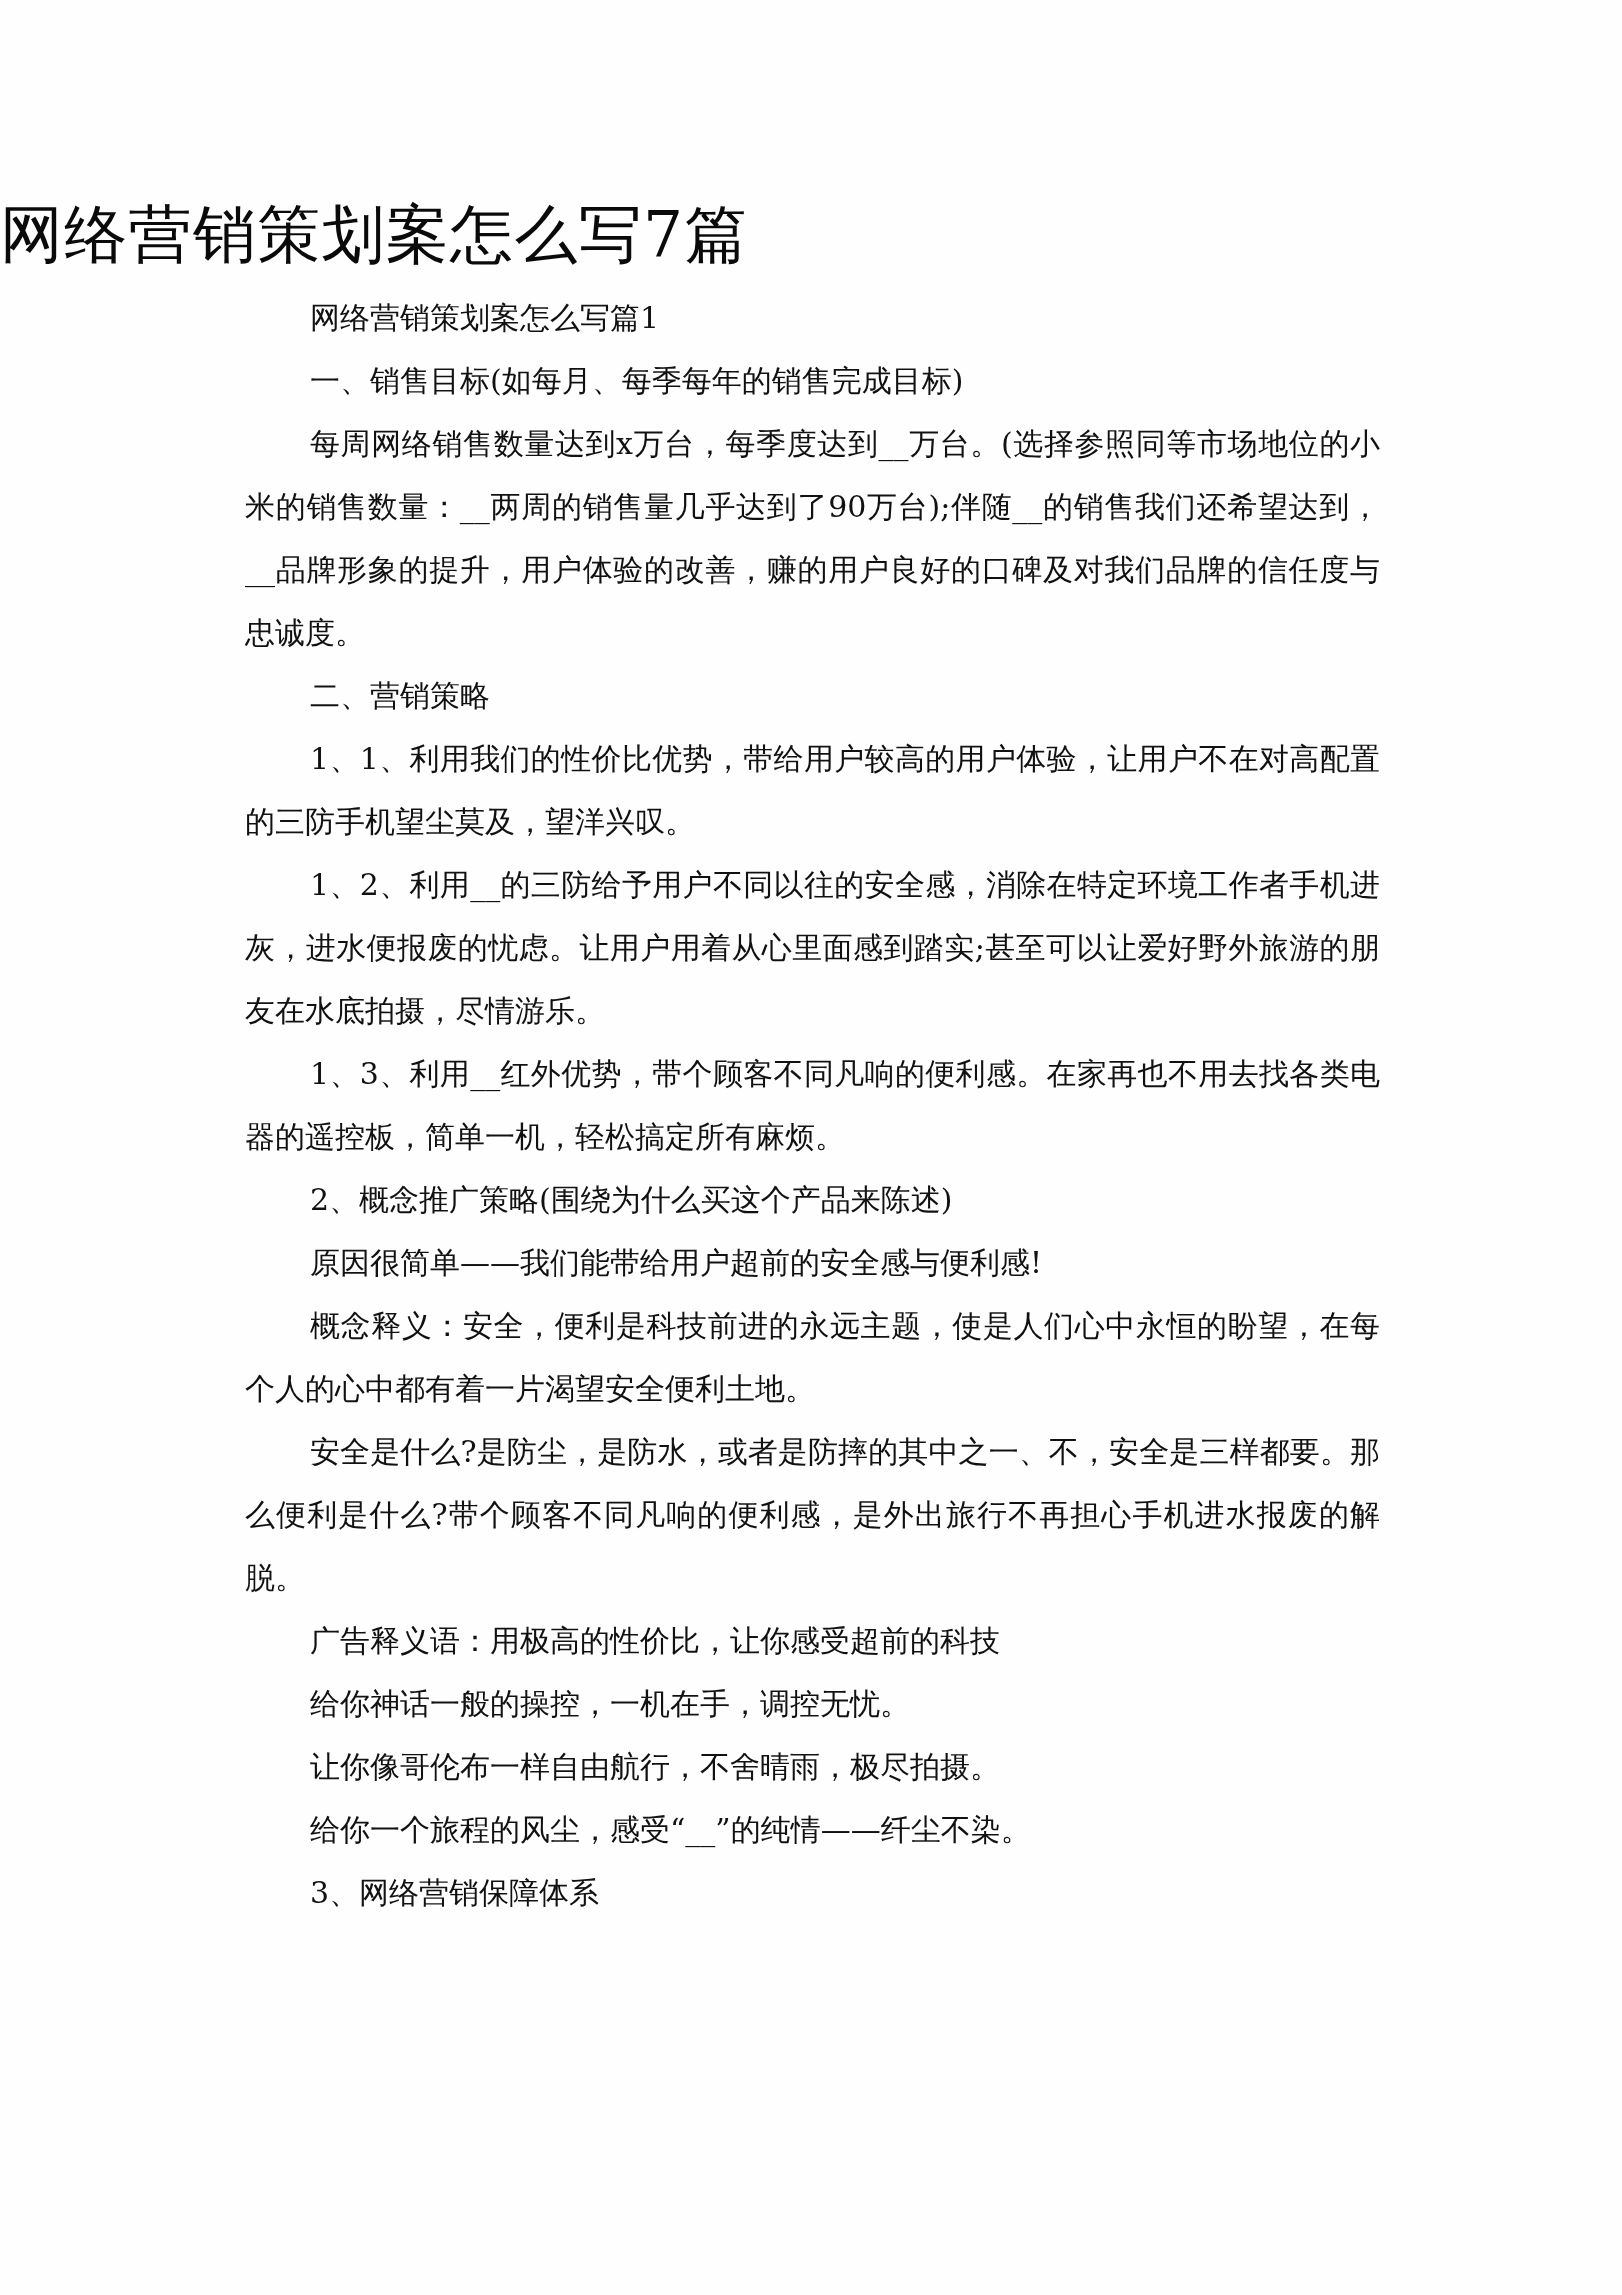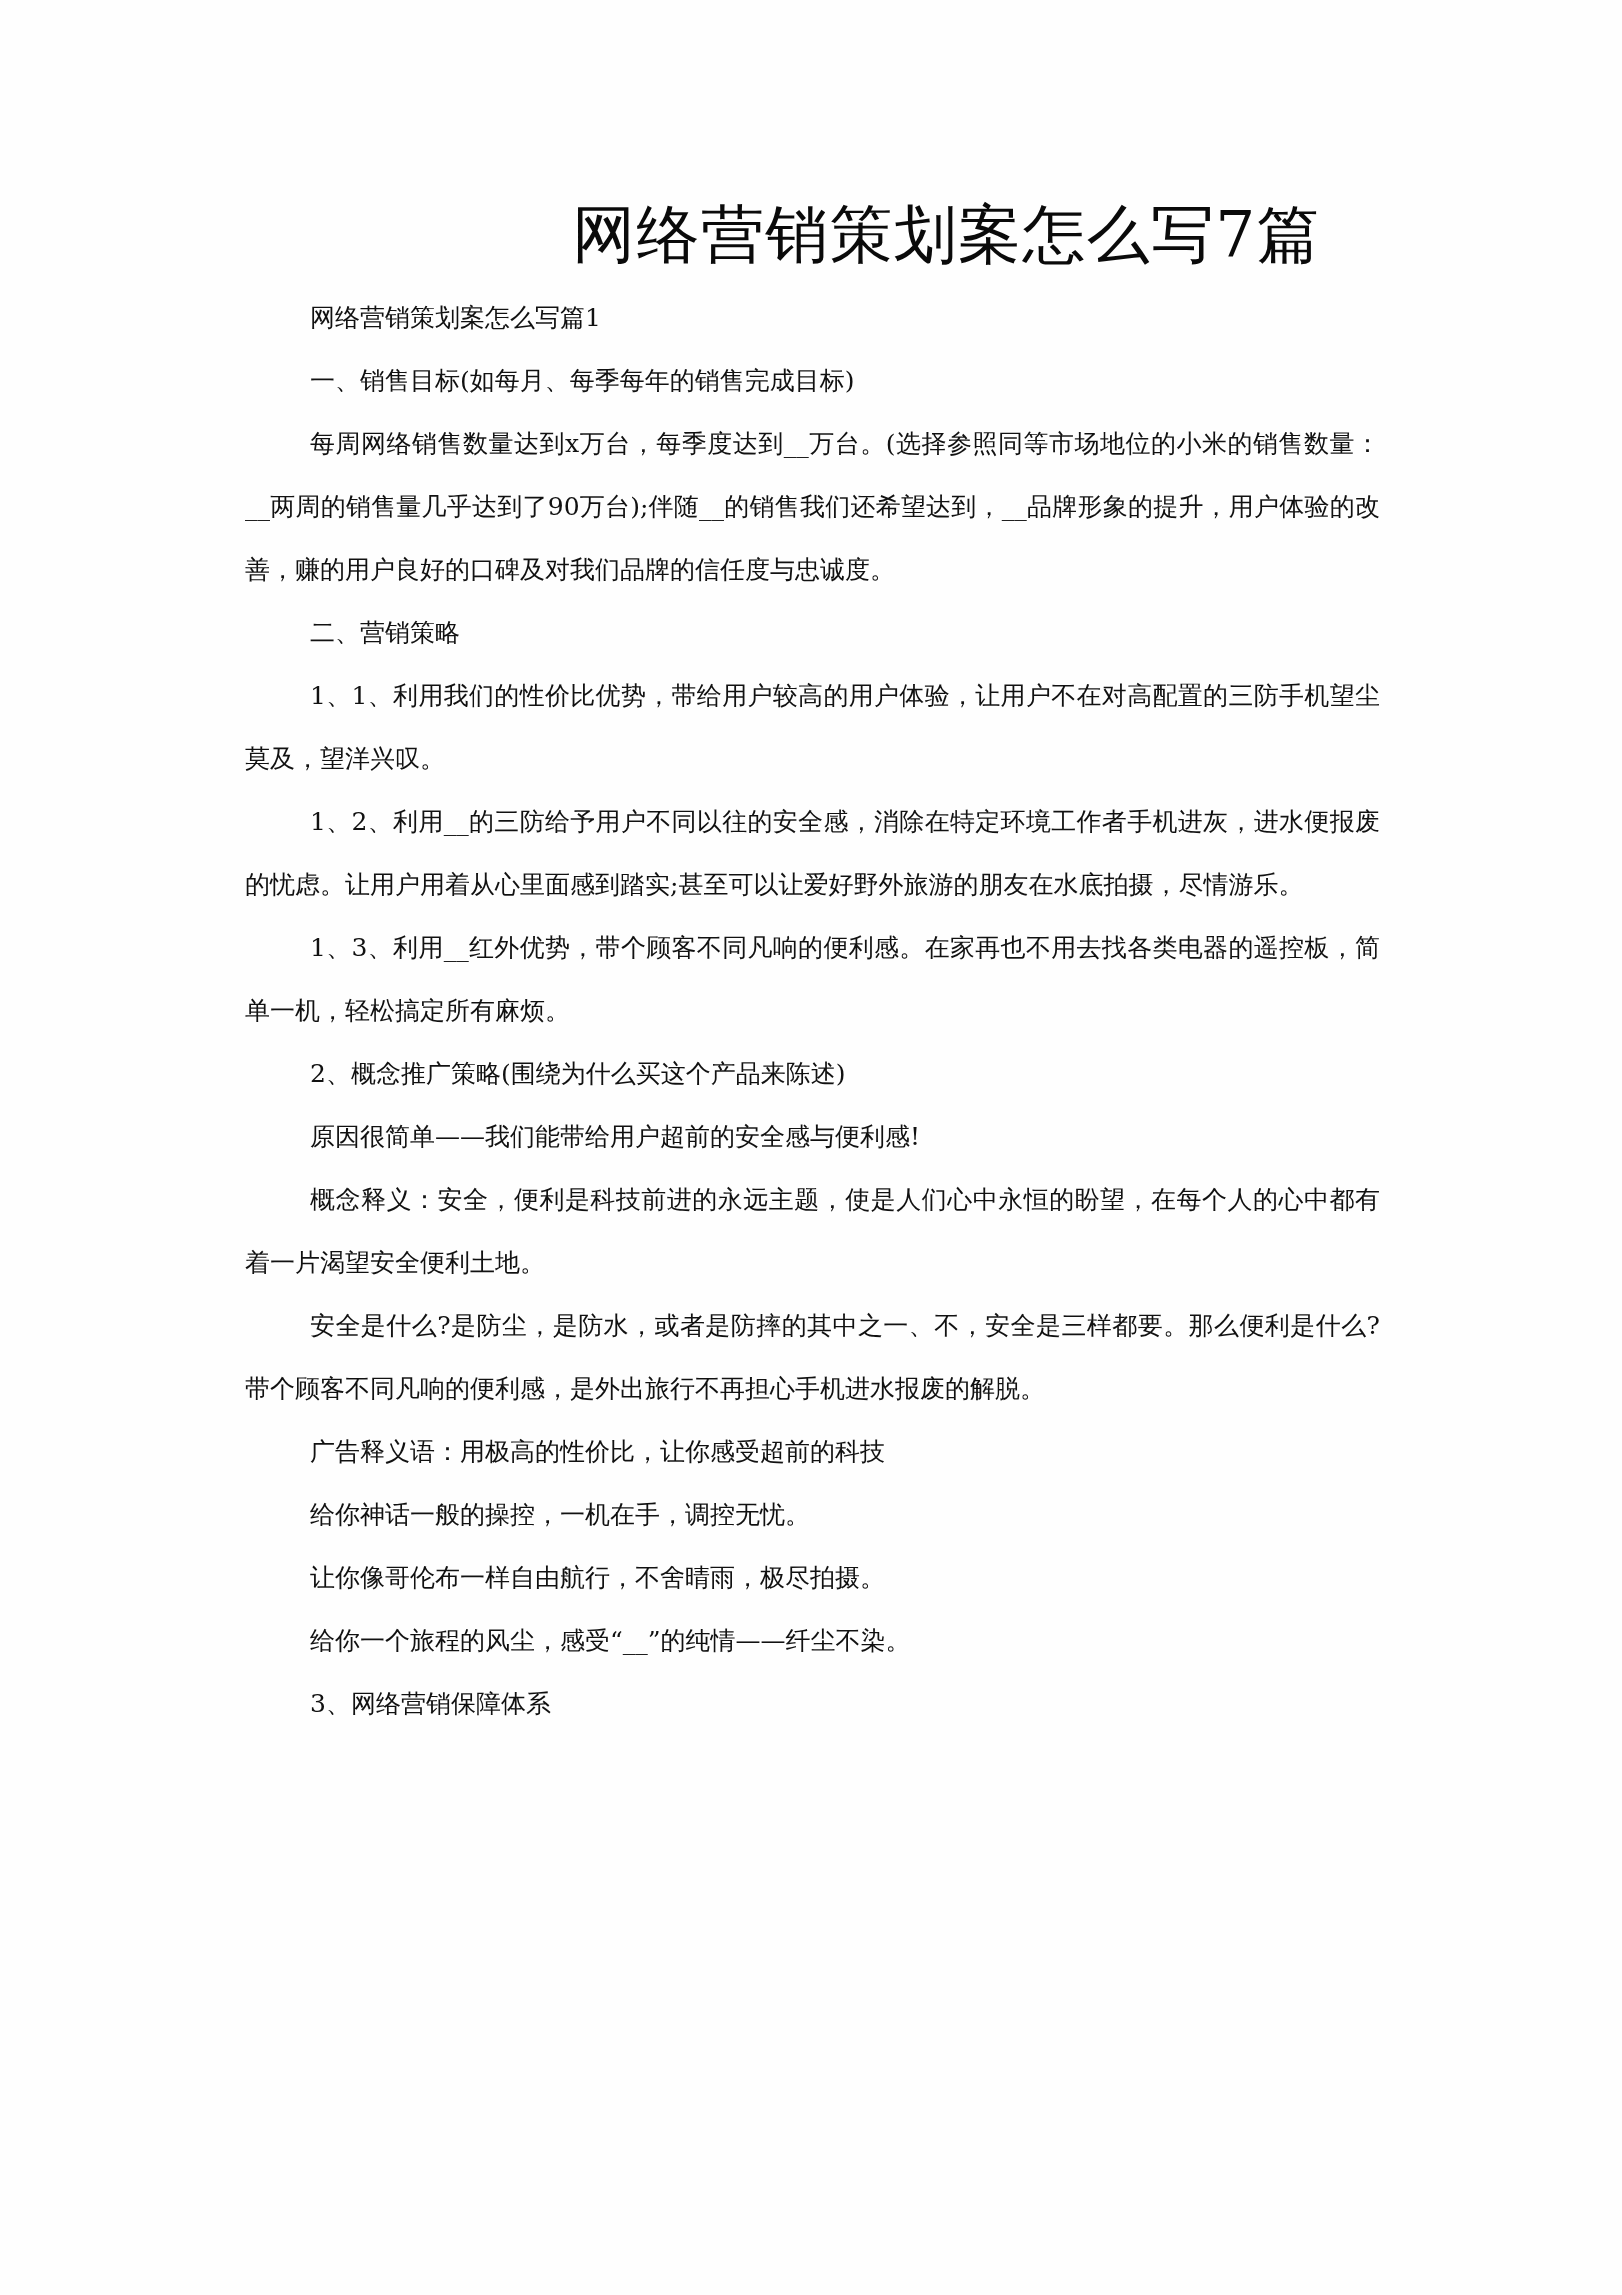--- a/index.html
+++ b/index.html
@@ -21,34 +21,34 @@
       top: 0;
       width: 1623px;
       height: 2295px;
       background: #fefefe;
     }
     .title {
       position: absolute;
       top: 195px;
       left: 0;
       width: 1321px;
-      text-align: right;
+      text-align: left;
       font-size: 63px;
       line-height: 79px;
       letter-spacing: 1.3px;
       font-weight: normal;
       margin: 0;
       color: #0a0a0a;
     }
     .body {
       position: absolute;
       top: 286px;
       left: 245px;
       width: 1135px;
-      font-size: 25px;
+      font-size: 30px;
       line-height: 63px;
       text-align: justify;
     }
     .para {
       margin: 0;
       text-indent: 65px;
     }
   </style>
 </head>
 <body>

